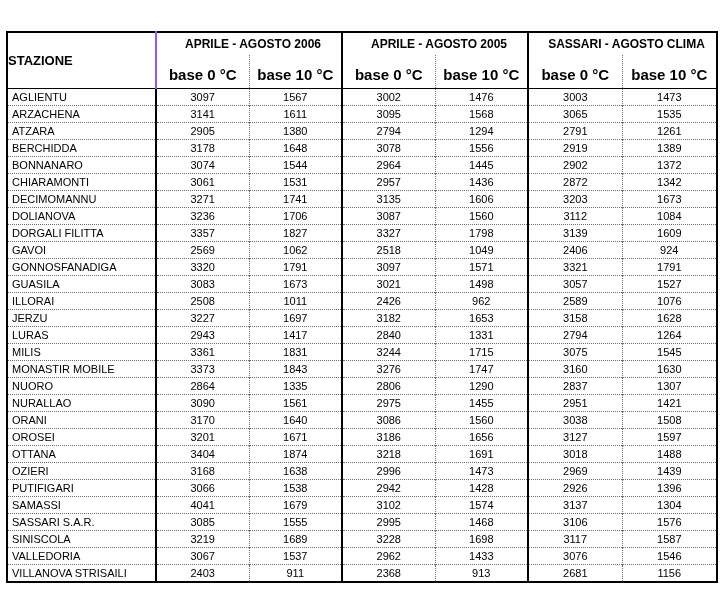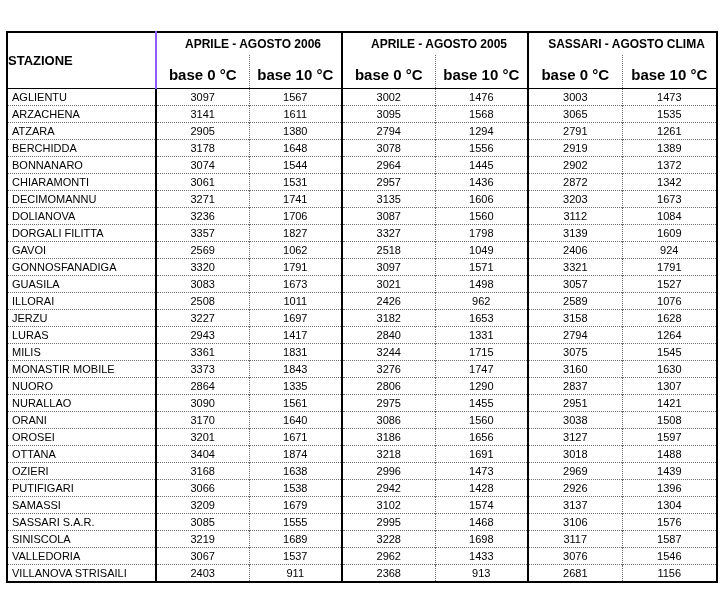--- a/index.html
+++ b/index.html
@@ -327,21 +327,21 @@
           <td class="station">PUTIFIGARI</td>
           <td class="c0">3066</td>
           <td class="c1">1538</td>
           <td class="c2">2942</td>
           <td class="c3">1428</td>
           <td class="c4">2926</td>
           <td class="c5">1396</td>
         </tr>
         <tr>
           <td class="station">SAMASSI</td>
-          <td class="c0">3209</td>
+          <td class="c0">4041</td>
           <td class="c1">1679</td>
           <td class="c2">3102</td>
           <td class="c3">1574</td>
           <td class="c4">3137</td>
           <td class="c5">1304</td>
         </tr>
         <tr>
           <td class="station">SASSARI S.A.R.</td>
           <td class="c0">3085</td>
           <td class="c1">1555</td>

